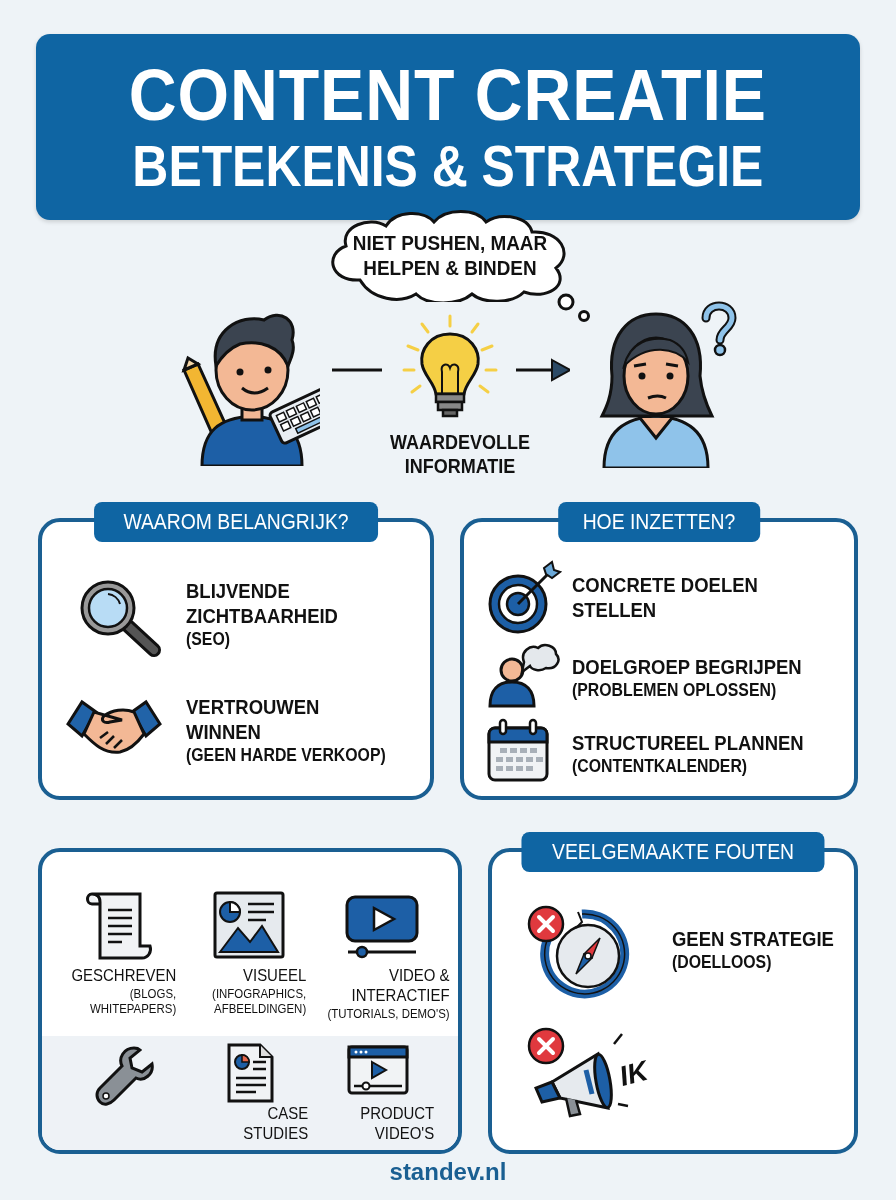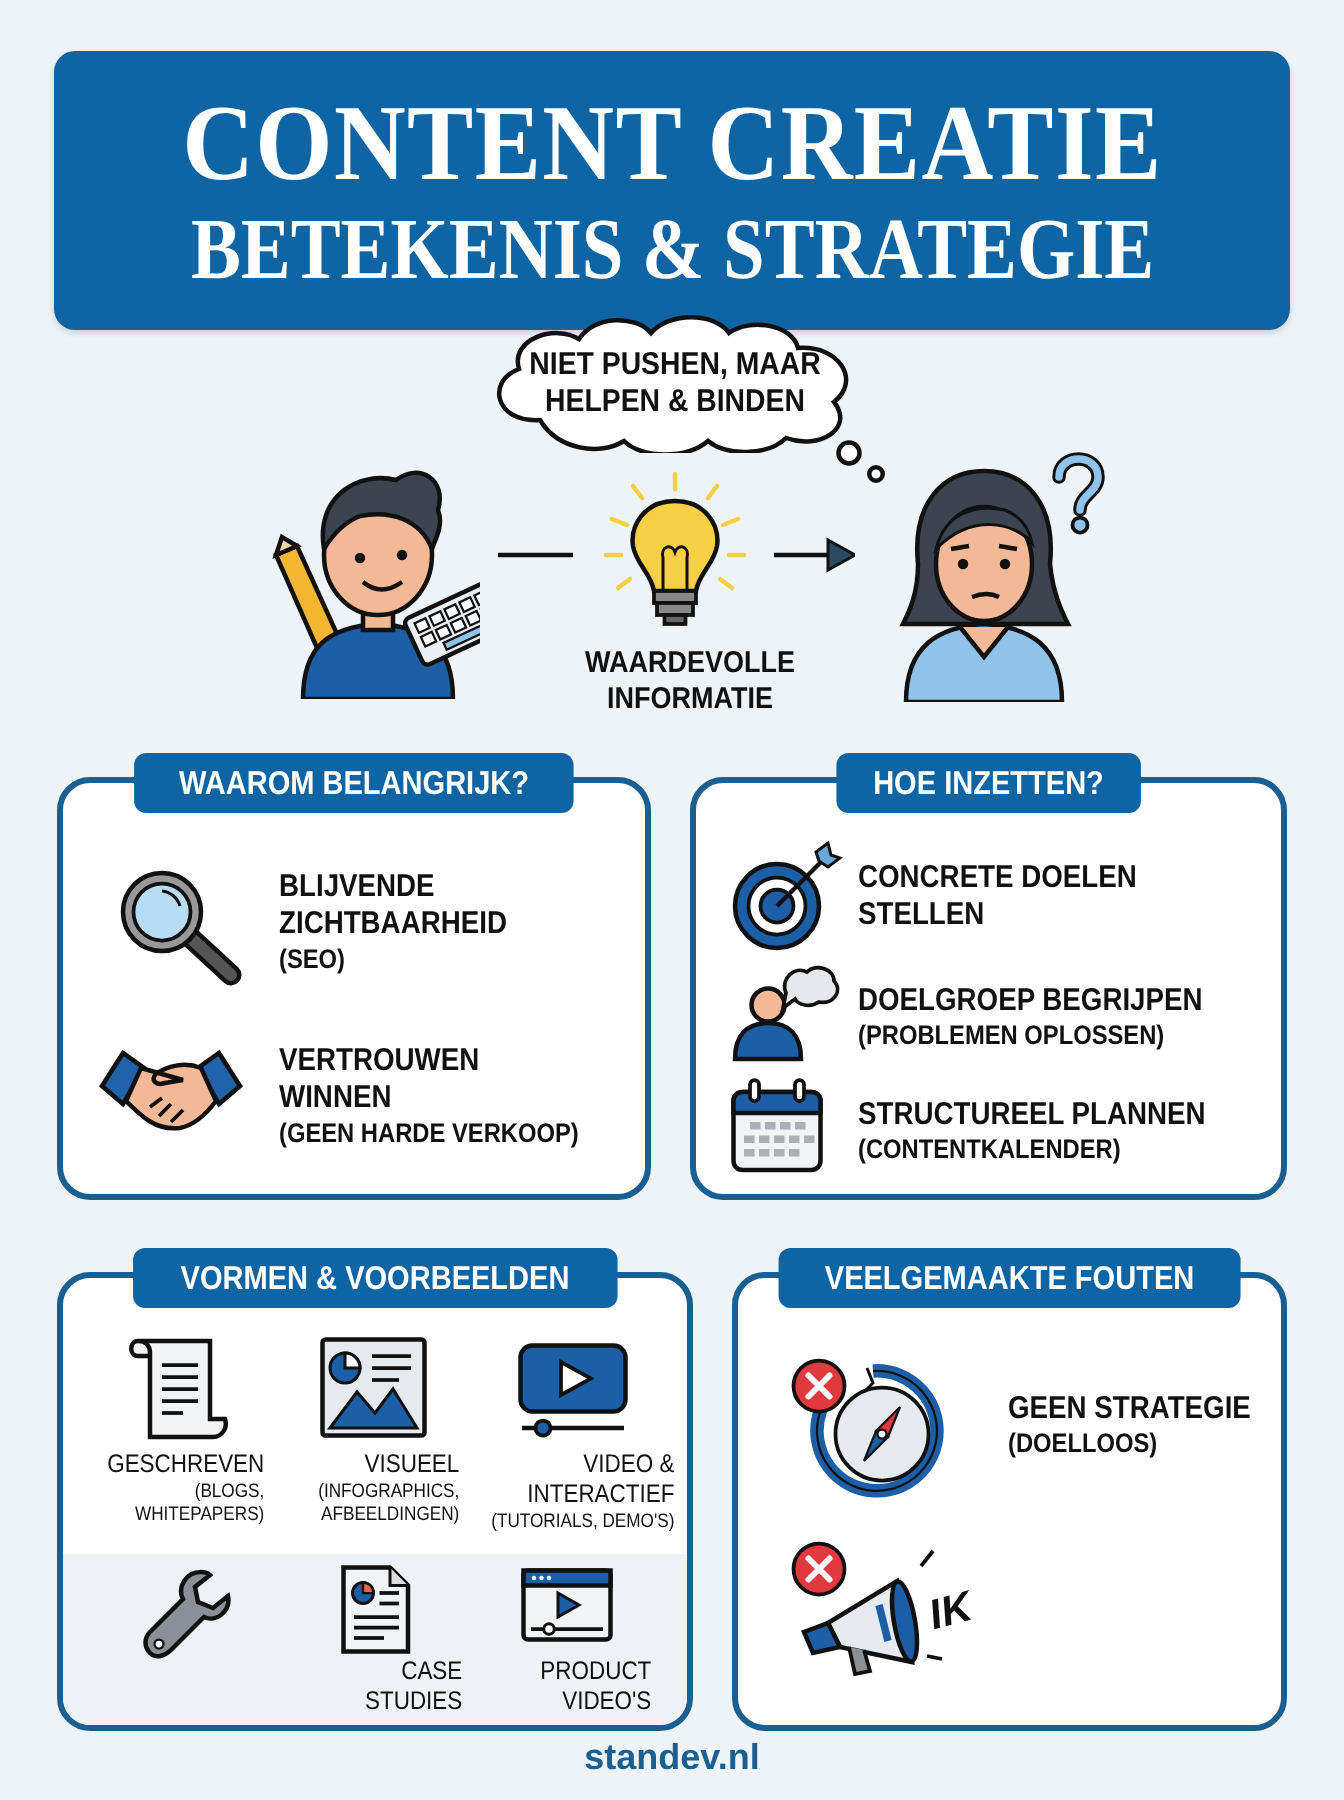--- a/index.html
+++ b/index.html
@@ -10,21 +10,20 @@
     color: #111;
     position: relative;
   }
 
   
   .header {
     position: absolute; left: 36px; top: 34px; width: 824px; height: 186px;
     background: #0f65a3; border-radius: 14px;
     display: flex; flex-direction: column; align-items: center; justify-content: center;
     box-shadow: 0 2px 4px rgba(0,0,0,0.15);
-    font-family: Liberation Serif, serif;
   }
   .header .t1 { color: #fff; font-size: 72px; font-weight: 700; line-height: 78px; transform: scaleX(0.92); letter-spacing: 1px; }
   .header .t2 { color: #fff; font-size: 58px; font-weight: 700; line-height: 64px; transform: scaleX(0.86); letter-spacing: 0px; }
 
   
   .cloud {
     position: absolute; left: 320px; top: 210px; width: 260px; height: 92px;
   }
   .cloud svg { position: absolute; left: 0; top: 0; }
   .cloud .txt {
@@ -37,21 +36,21 @@
     font-size: 20px; font-weight: 700; line-height: 24px; transform: scaleX(0.9);
   }
 
   
   .panel {
     position: absolute; background: #fff; border: 4px solid #1a5f92; border-radius: 22px;
   }
   .panel .ptitle {
     position: absolute; top: -20px; left: 50%; transform: translateX(-50%);
     background: #0f65a3; color: #fff; border-radius: 8px;
-    font-size: 22px; font-weight: 700; height: 40px; line-height: 40px;
+    font-size: 22px; font-weight: 400; height: 40px; line-height: 40px;
     padding: 0 14px; white-space: nowrap;
   }
   .ptitle span { display: inline-block; transform: scaleX(0.88); }
 
   .item-text { position: absolute; font-weight: 700; transform-origin: left top; }
   .item-text .main { font-size: 21px; line-height: 25px; display: block; }
   .item-text .sub { font-size: 18px; line-height: 22px; display: block; }
   .squeeze { transform: scaleX(0.88); }
 
   .icon { position: absolute; }
@@ -248,21 +247,20 @@
     </g>
   </svg>
   <div class="item-text squeeze" style="left:108px;top:208px">
     <span class="main">STRUCTUREEL PLANNEN</span>
     <span class="sub">(CONTENTKALENDER)</span>
   </div>
 </div>
 
 <div class="panel vorm-grid" style="left:38px;top:848px;width:424px;height:306px;overflow:visible">
   <div class="lower-band"></div>
-  <div class="ptitle"><span>VORMEN &amp; VOORBEELDEN</span></div>
 
   <svg class="icon" style="left:38px;top:38px" width="76" height="70" viewBox="0 0 76 70">
     <path d="M12 4 L60 4 L60 56 L70 56 C72 62 68 68 62 68 L20 68 L20 12 C20 6 16 4 12 4 C6 4 6 14 12 14 L20 14" fill="#f1f3f5" stroke="#111" stroke-width="3"></path>
     <g stroke="#111" stroke-width="2.5">
         <line x1="28" y1="20" x2="52" y2="20"></line>
         <line x1="28" y1="28" x2="52" y2="28"></line>
         <line x1="28" y1="36" x2="52" y2="36"></line>
         <line x1="28" y1="44" x2="52" y2="44"></line>
         <line x1="28" y1="52" x2="42" y2="52"></line>
       </g>

